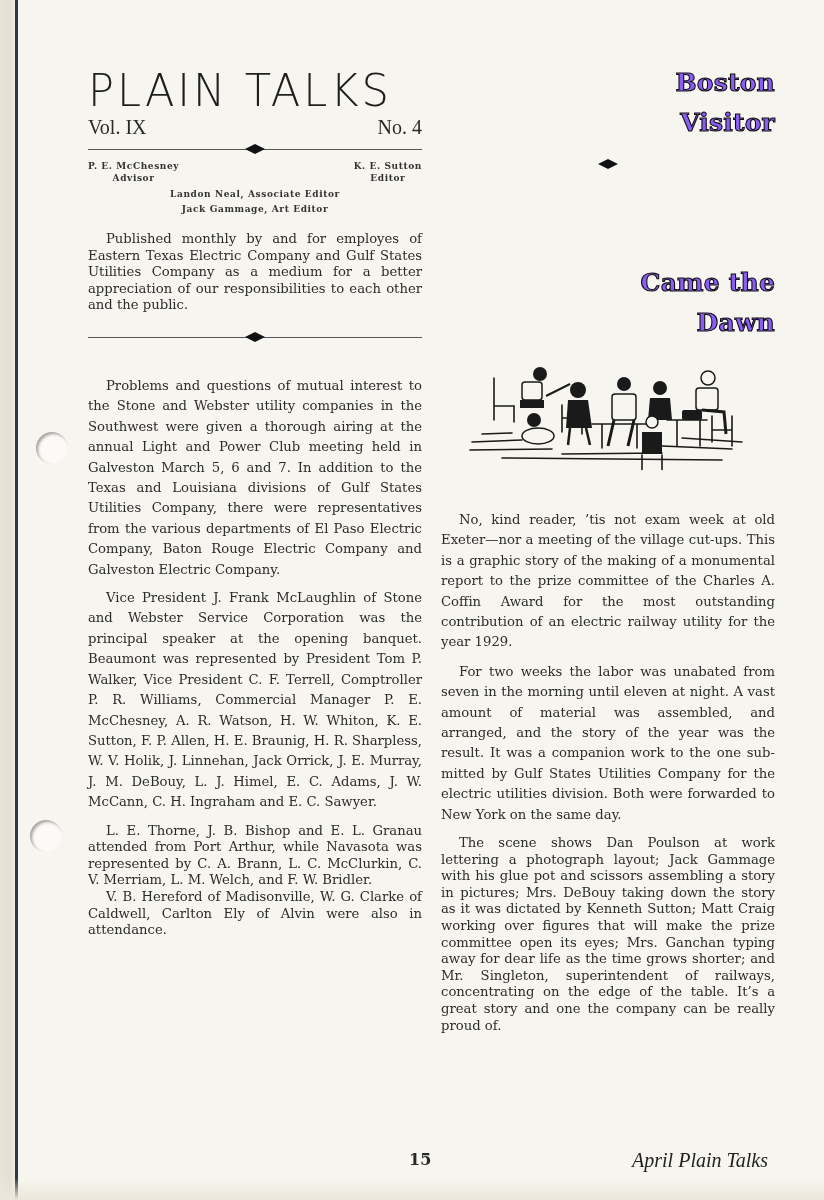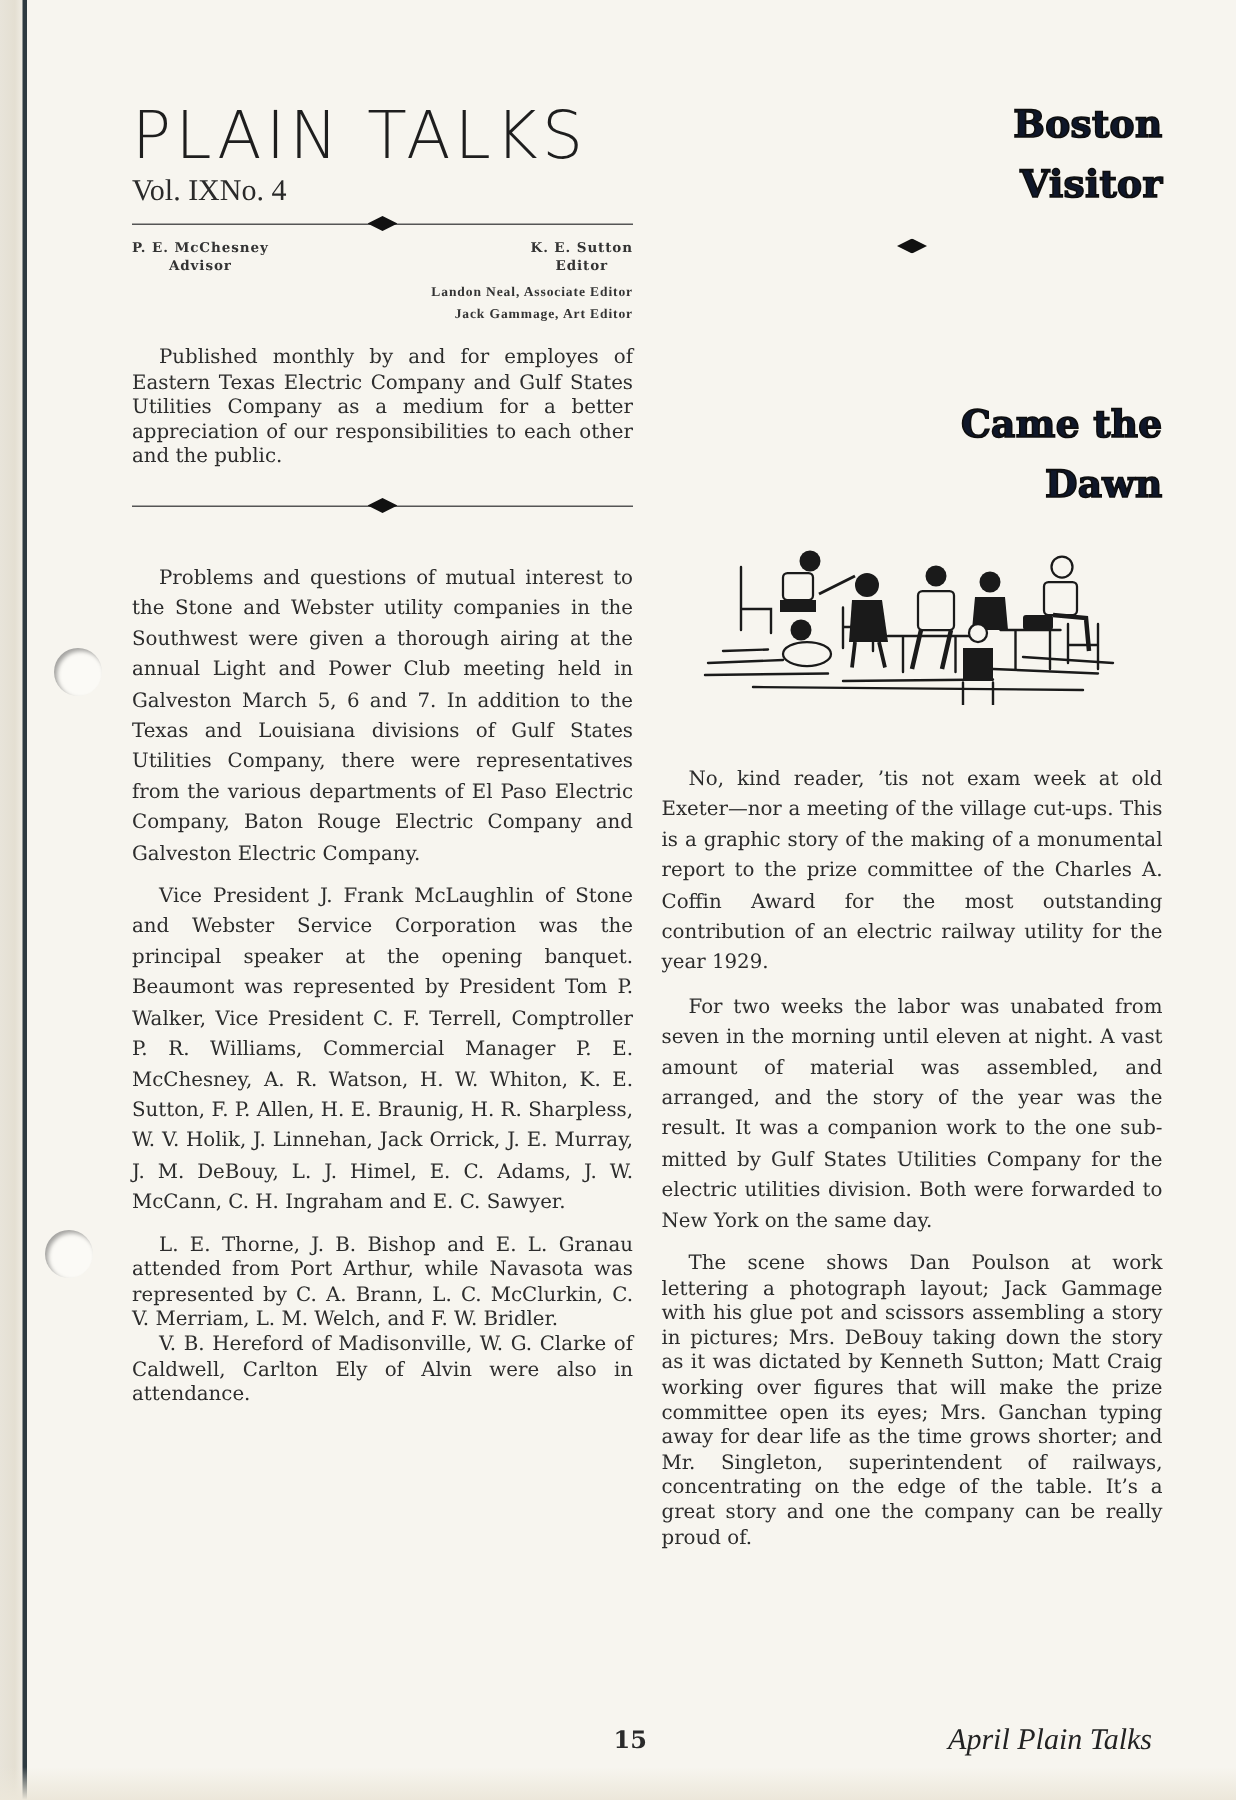--- a/index.html
+++ b/index.html
@@ -53,21 +53,21 @@
       font-size: 44px;
       letter-spacing: 3px;
       color: #1e1e1e;
       line-height: 54px;
       white-space: nowrap;
       transform: scaleX(0.98);
       transform-origin: left;
     }
     .vol-row {
       display: flex;
-      justify-content: flex-start;
+      justify-content: space-between;
       font-family: "Liberation Serif", serif;
       font-size: 20px;
       line-height: 22px;
       margin-top: -2px;
     }
     .rule {
       position: relative;
       height: 14px;
       margin: 4px 0;
     }
@@ -96,24 +96,23 @@
     }
     .credits-row {
       display: flex;
       justify-content: space-between;
       align-items: center;
     }
     .credit {
       text-align: center;
     }
     .credits-center {
-      text-align: right;
+      text-align: center;
       margin-top: 3px;
       line-height: 15px;
-      font-family: Liberation Serif, serif;
     }
 
     .body-text {
       font-family: "DejaVu Serif", serif;
       font-size: 13.2px;
       line-height: 16.6px;
       text-align: justify;
       color: #2c2c2c;
       margin: 0;
       text-indent: 18px;
@@ -122,21 +121,21 @@
     .body-text.loose {
       line-height: 20.4px;
     }
 
     .headline {
       font-family: "DejaVu Serif", serif;
       font-weight: 900;
       font-size: 25px;
       line-height: 40px;
       text-align: right;
-      color: #0f172a;
+      color: #8b5cf6;
       letter-spacing: 0.2px;
       -webkit-text-stroke: 1.1px #0e0e0e;
     }
 
     .col-left {
       position: absolute;
       left: 88px;
       width: 334px;
     }
     .col-right {

